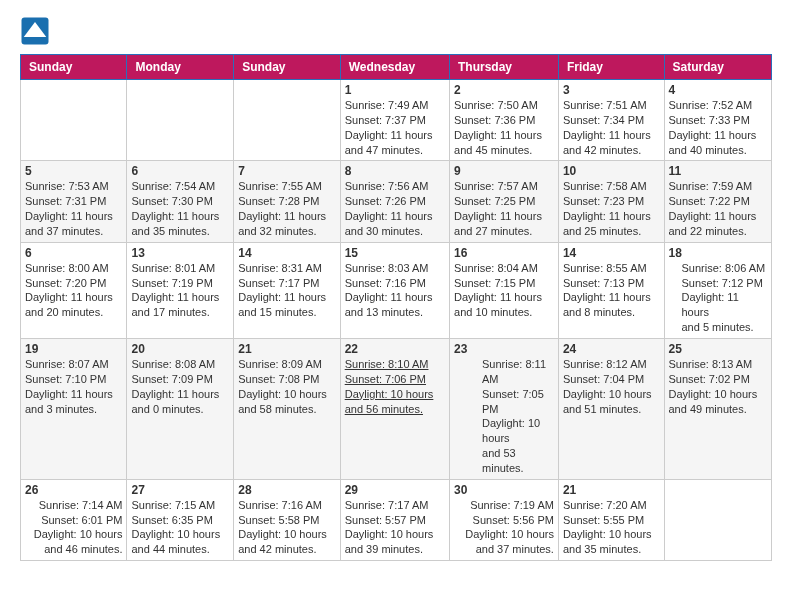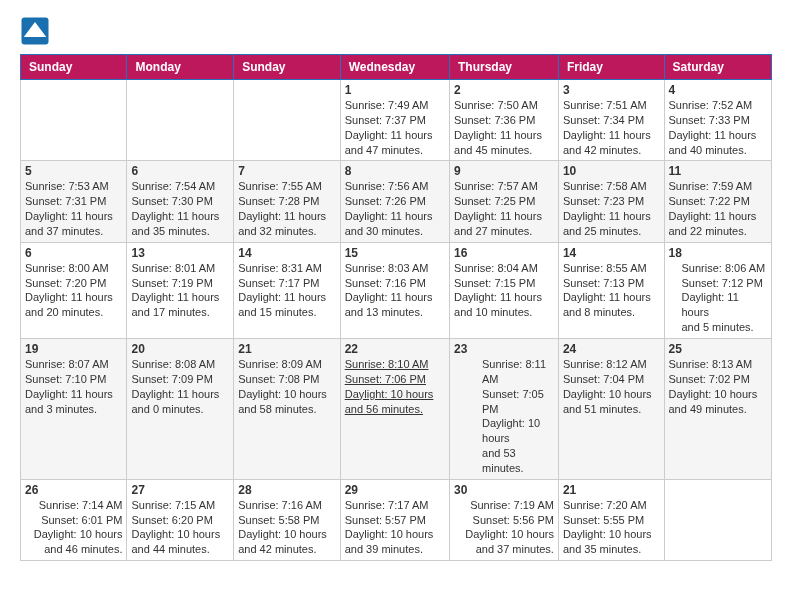--- a/index.html
+++ b/index.html
@@ -316,21 +316,21 @@
           <td>
             <div class="day-num">26</div>
             <div class="day-info" style="white-space: pre-line; text-align: right;">Sunrise: 7:14 AM
 Sunset: 6:01 PM
 Daylight: 10 hours
 and 46 minutes.</div>
           </td>
           <td>
             <div class="day-num">27</div>
             <div class="day-info" style="white-space: pre-line;">Sunrise: 7:15 AM
-Sunset: 6:20 PM
+Sunset: 6:35 PM
 Daylight: 10 hours
 and 44 minutes.</div>
           </td>
           <td>
             <div class="day-num">28</div>
             <div class="day-info" style="white-space: pre-line;">Sunrise: 7:16 AM
 Sunset: 5:58 PM
 Daylight: 10 hours
 and 42 minutes.</div>
           </td>

